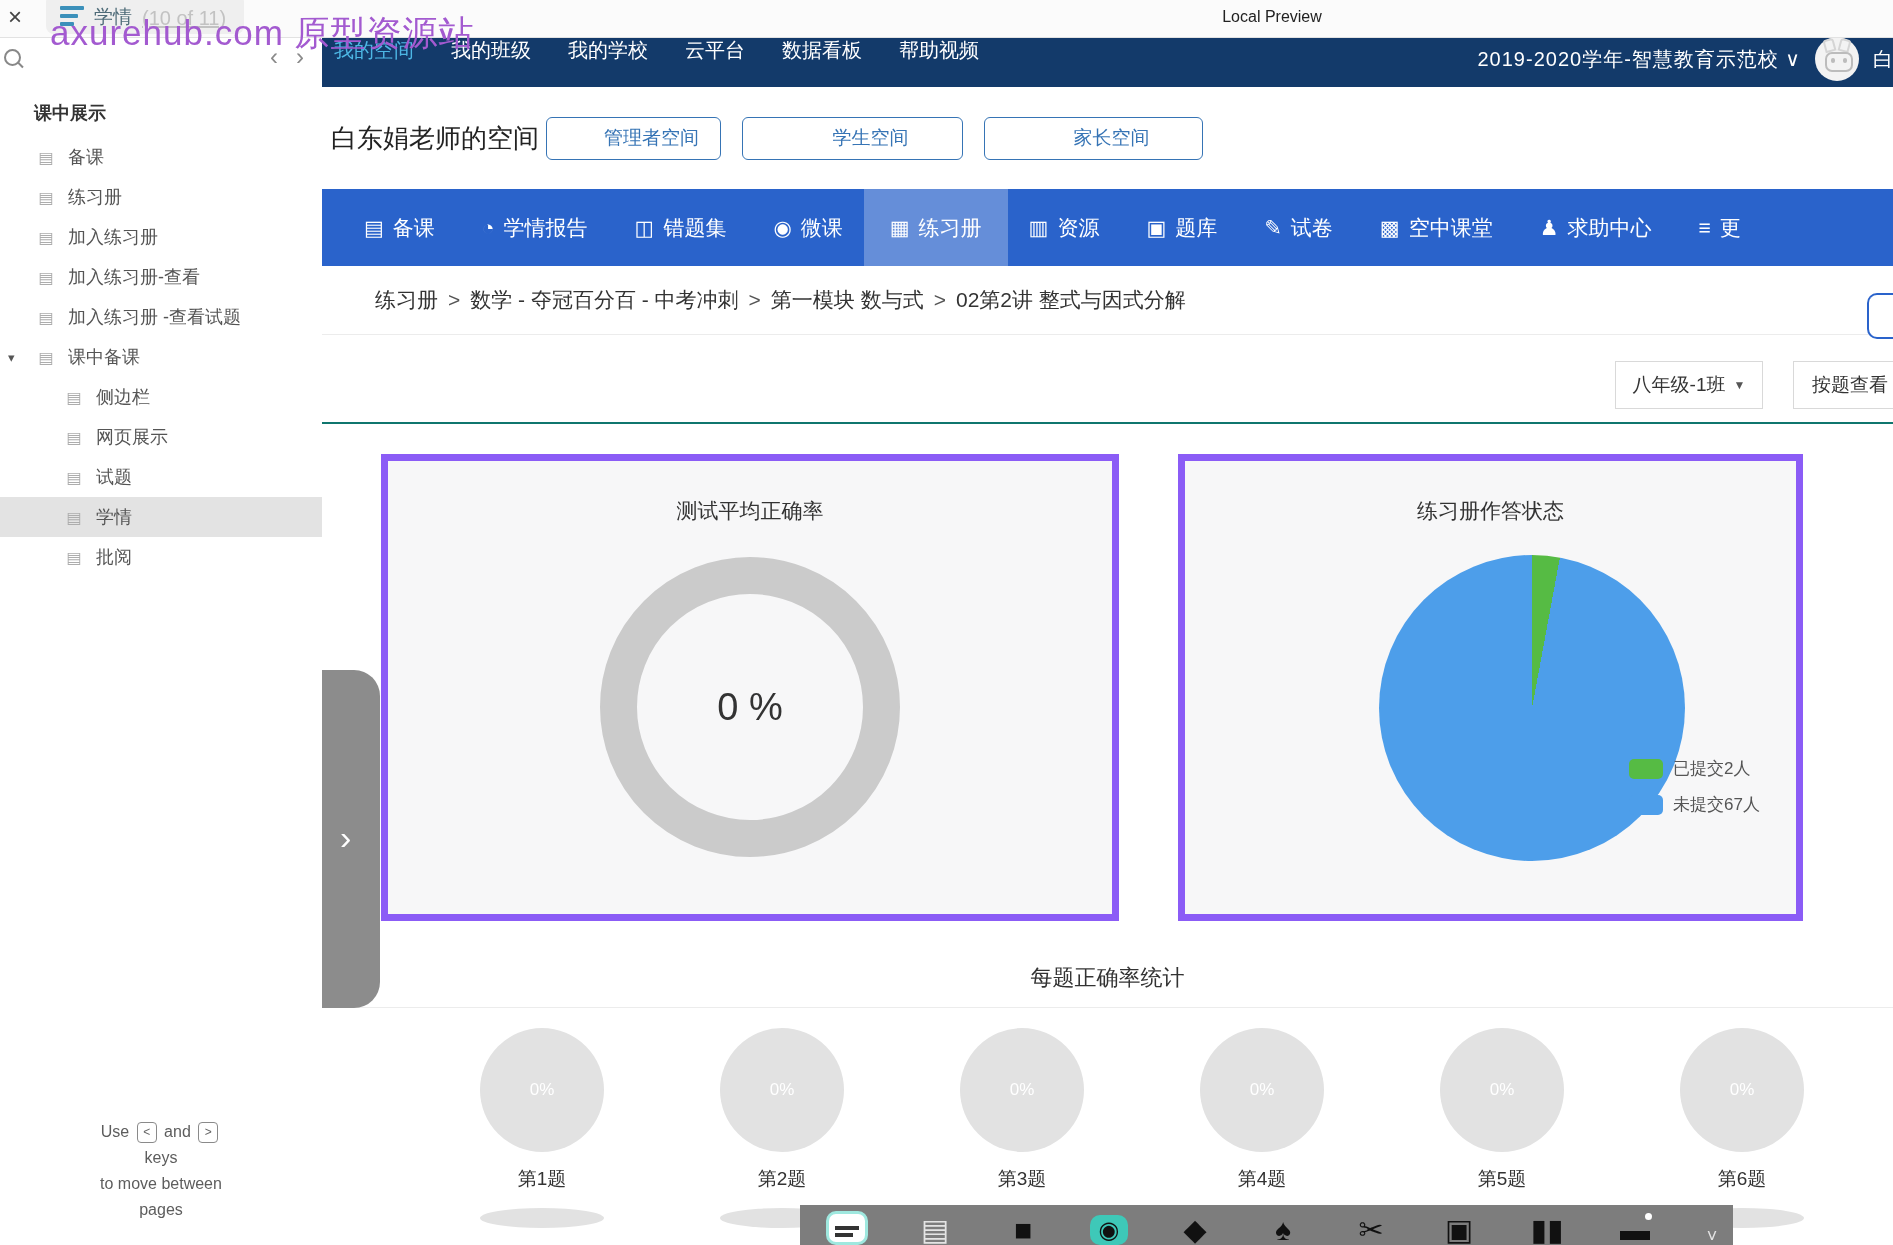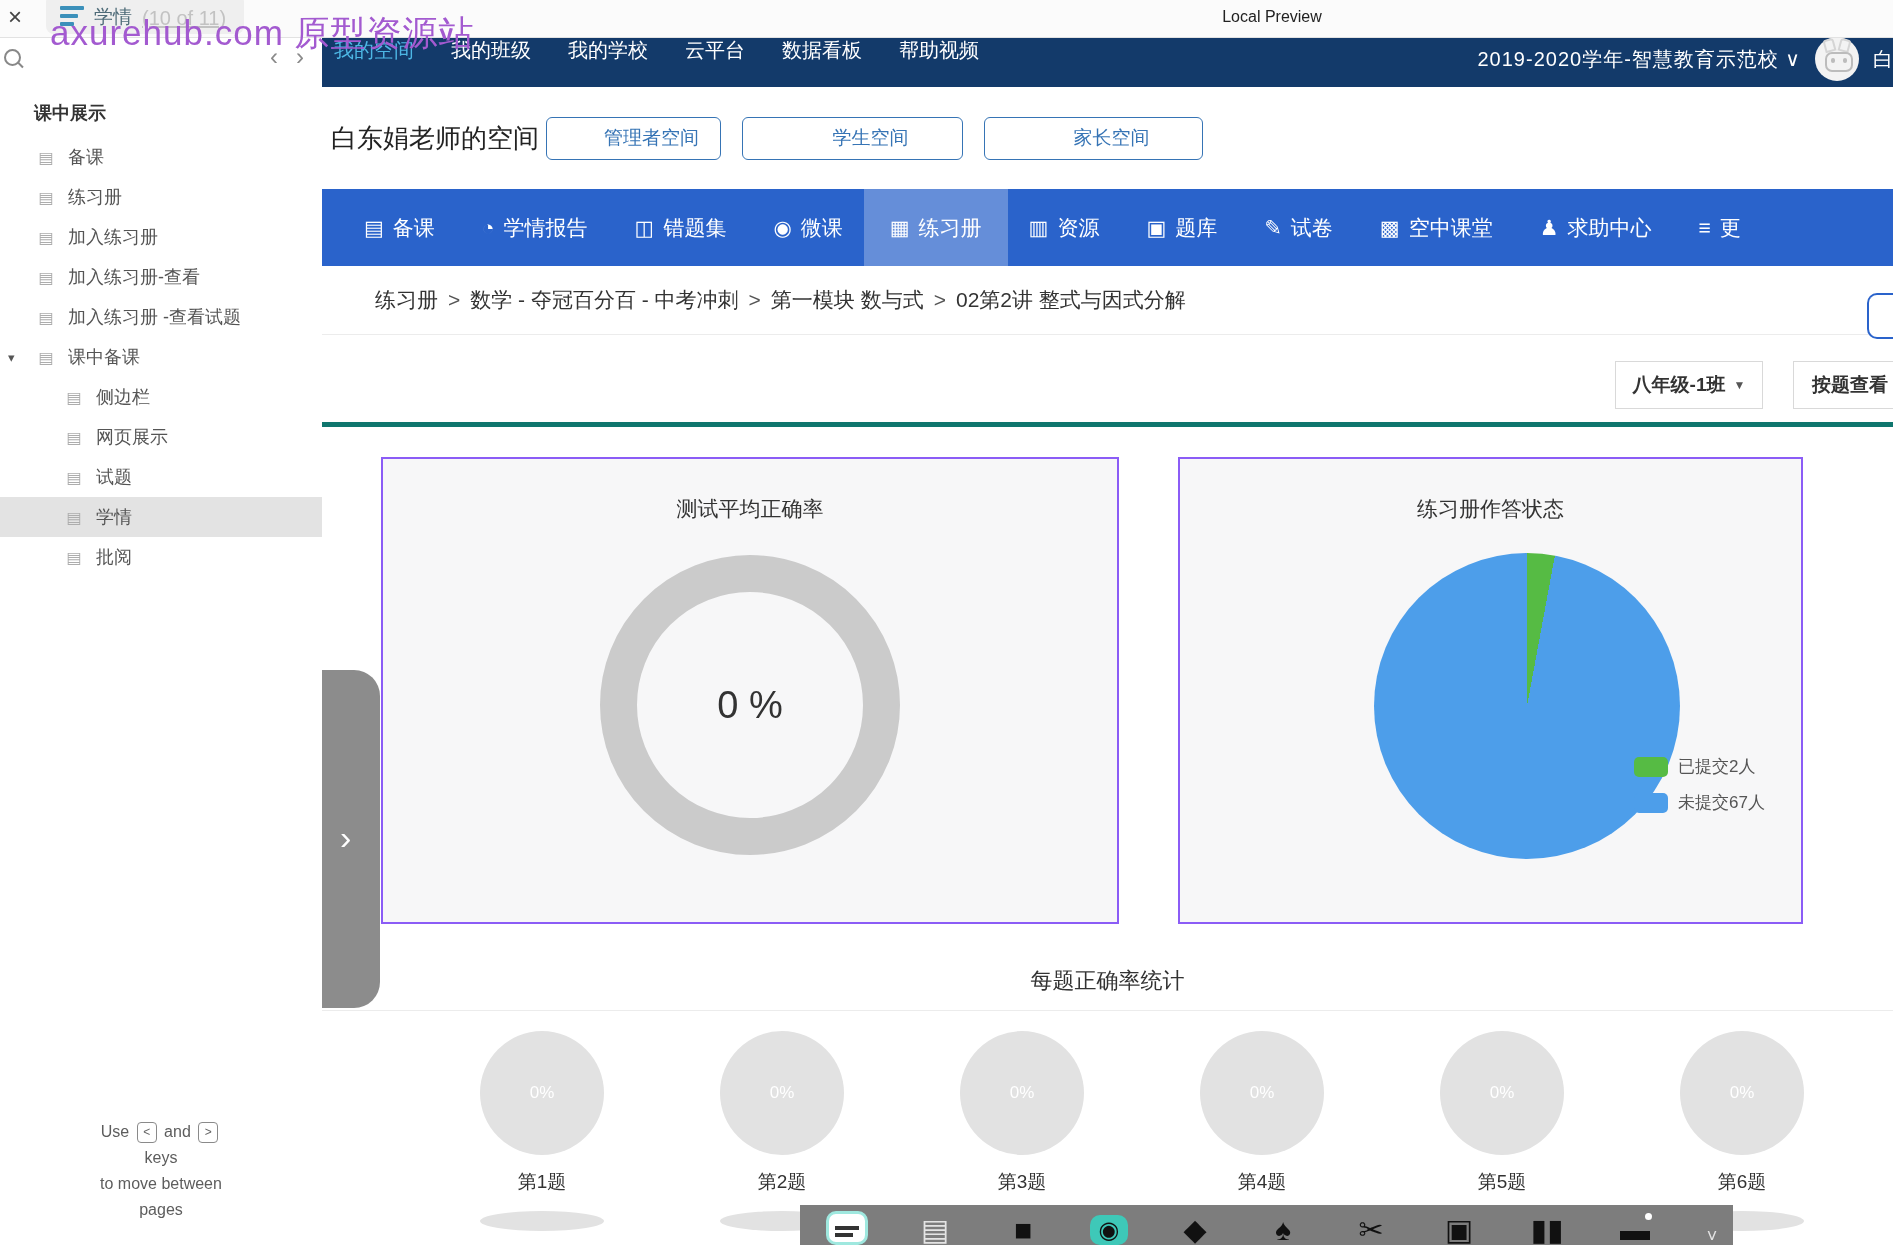--- a/index.html
+++ b/index.html
@@ -66,27 +66,27 @@
   .space-btn.b2{min-width:181px;}
 
   .bluebar{height:77px;background:#2a63cb;display:flex;align-items:center;gap:47px;padding-left:42px;color:#fff;overflow:hidden;}
   .menu-item{display:flex;align-items:center;gap:9px;font-size:21px;height:100%;cursor:pointer;white-space:nowrap;flex:0 0 auto;}
   .menu-item .mi{font-size:21px;line-height:1;}
   .menu-item.active{background:rgba(255,255,255,0.28);padding:0 26px;margin:0 -26px;}
 
   .breadcrumb-row{height:68px;display:flex;align-items:center;padding-left:53px;font-size:21px;color:#333;border-bottom:1px solid #ececec;}
   .breadcrumb-row .sep{margin:0 10px;color:#555;}
 
-  .controls-row{height:87px;position:relative;border-bottom:5px solid #0f766e;font-weight:bold;}
+  .controls-row{height:87px;position:relative;border-bottom:2px solid #0f766e;}
   .class-select{position:absolute;left:1293px;top:26px;width:146px;height:46px;border:1px solid #d9d9d9;background:#fff;display:flex;align-items:center;justify-content:center;gap:8px;font-size:19px;color:#333;cursor:pointer;}
   .class-select .dd{font-size:12px;color:#555;}
   .view-btn{position:absolute;left:1471px;top:26px;width:132px;height:46px;border:1px solid #d9d9d9;background:#fff;display:flex;align-items:center;padding-left:18px;font-size:19px;color:#333;cursor:pointer;}
 
   .cards{display:flex;gap:59px;margin:30px 0 0 59px;}
-  .card{background:#f7f7f8;border:2px solid #8b5cf6;height:467px;box-sizing:border-box;}
+  .card{background:#f7f7f8;border:7px solid #8b5cf6;height:467px;box-sizing:border-box;}
   .card.c1{width:738px;}
   .card.c2{width:625px;position:relative;}
   .card-title{text-align:center;margin-top:36px;font-size:21px;color:#333;}
   .donut{position:relative;width:226px;height:226px;border:37px solid #cbcbcb;border-radius:50%;margin:32px auto 0;}
   .donut .val{position:absolute;left:50%;top:50%;transform:translate(-50%,-50%);font-size:38px;color:#333;white-space:nowrap;}
   .pie{width:306px;height:306px;border-radius:50%;margin:30px 0 0 194px;background:conic-gradient(#56bb44 0deg 10.5deg,#4d9eea 10.5deg 360deg);}
   .legend{position:absolute;right:36px;top:296px;display:flex;flex-direction:column;gap:13px;}
   .legend-row{display:flex;align-items:center;gap:10px;font-size:17px;color:#555;}
   .swatch{width:34px;height:20px;border-radius:5px;}
   .swatch.green{background:#56bb44;}

